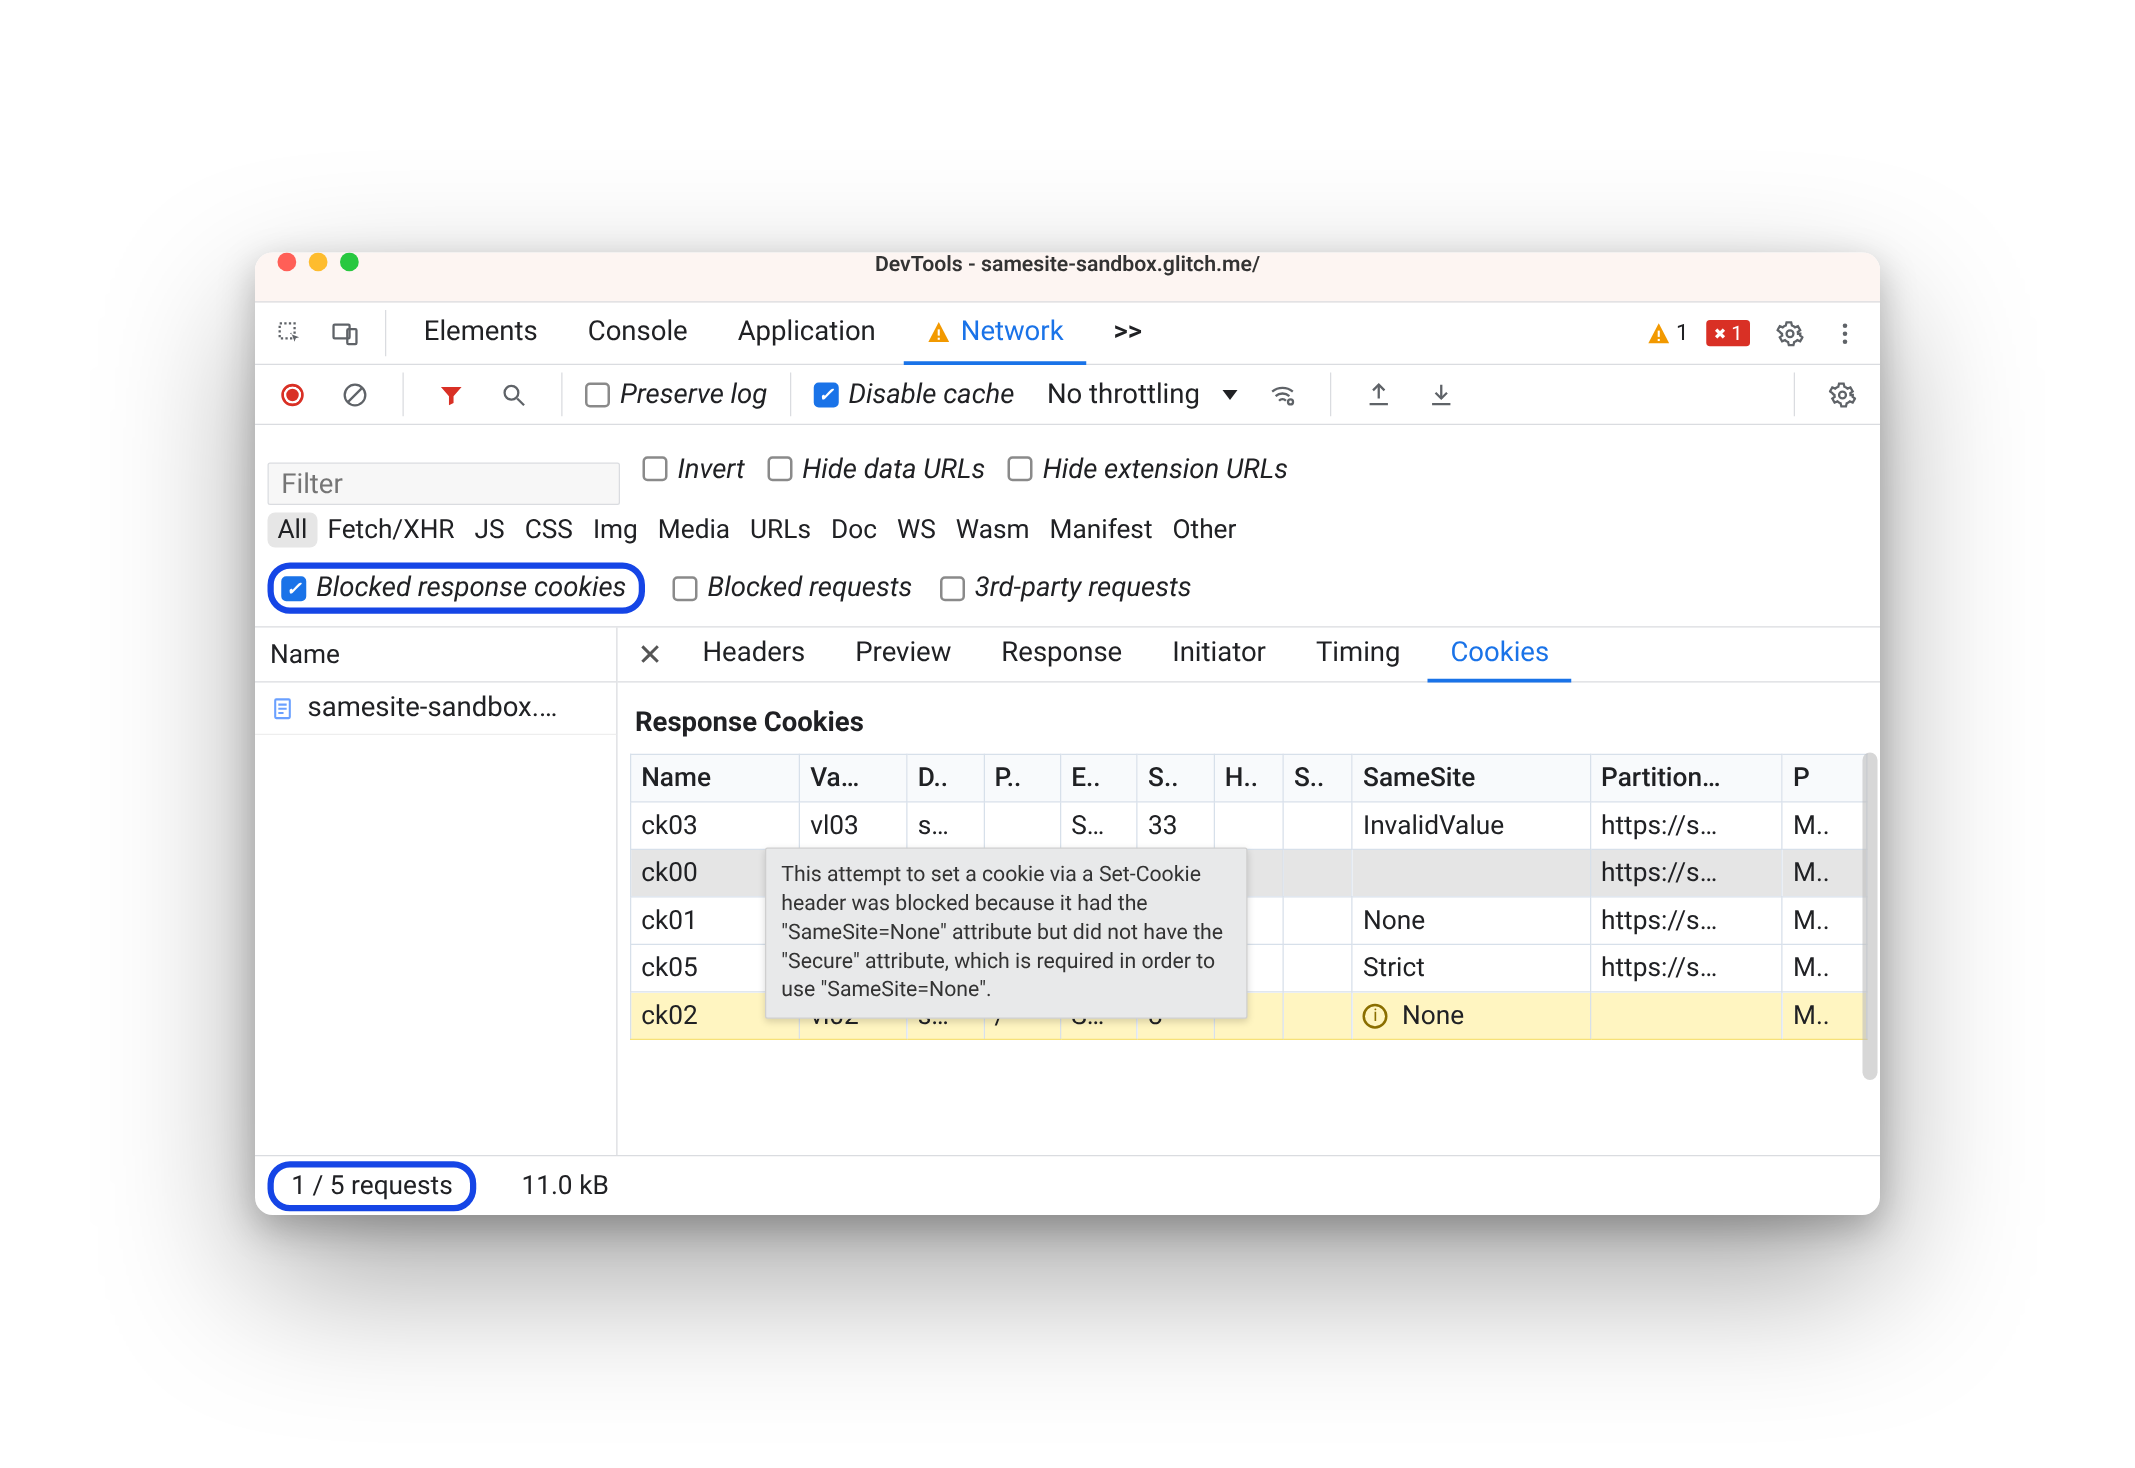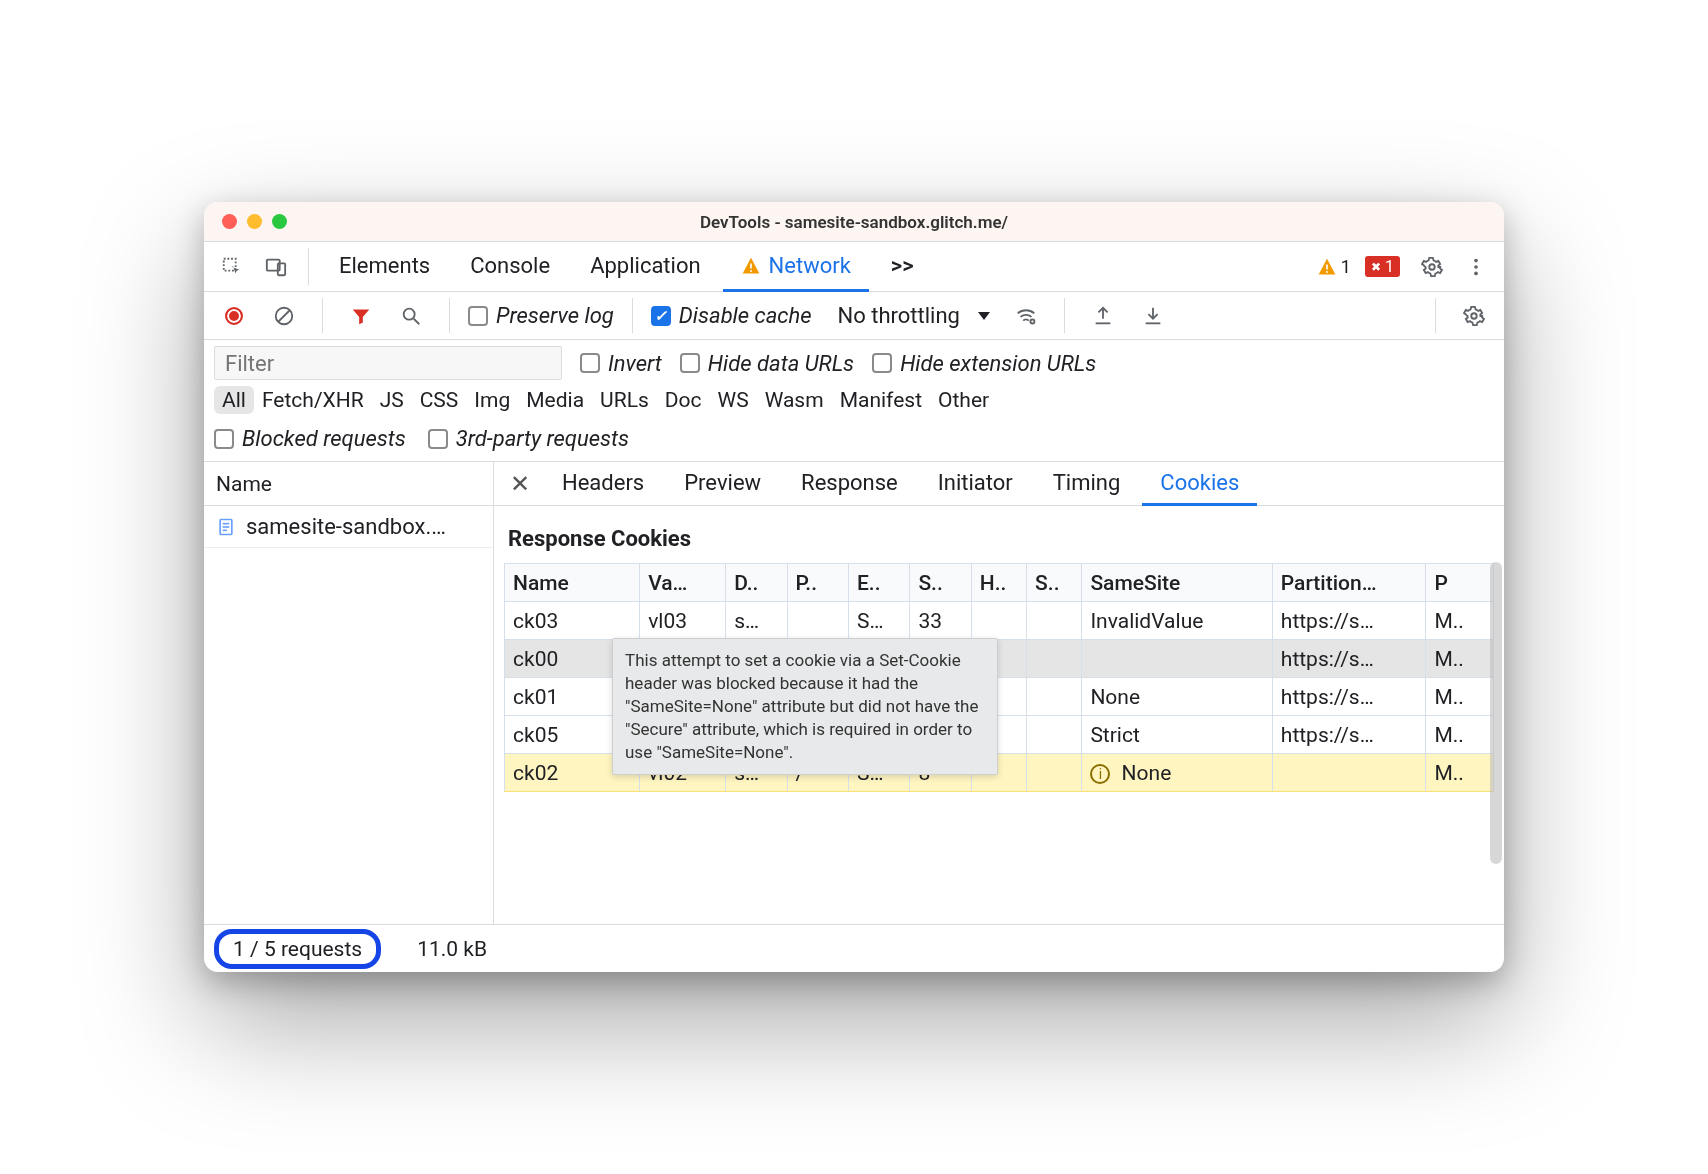--- a/index.html
+++ b/index.html
@@ -35,21 +35,21 @@
     background:#fff;
     overflow:hidden;
     position:relative;
     display:flex;flex-direction:column;
     font-size:22px;
   }
 
   
   .titlebar{
     height:40px;background:var(--titlebar-bg);
-    display:flex;align-items:center;
+    display:flex;align-items:flex-start;
     position:relative;
     border-bottom:1px solid var(--divider);
   }
   .traffic{display:flex;gap:10px;margin-left:18px;}
   .traffic .dot{width:15px;height:15px;border-radius:50%;}
   .dot.red{background:#ff5f57;}
   .dot.yellow{background:#febc2e;}
   .dot.green{background:#28c840;}
   .titletext{
     position:absolute;left:0;right:0;text-align:center;
@@ -90,22 +90,22 @@
   .chk .box{
     width:20px;height:20px;border:2px solid #8a8a8a;border-radius:4px;display:flex;align-items:center;justify-content:center;
   }
   .chk.checked .box{background:var(--blue);border-color:var(--blue);color:#fff;}
   .chk.checked .box::after{content:"✓";font-size:15px;font-weight:700;}
   .caret{border-left:6px solid transparent;border-right:6px solid transparent;border-top:8px solid var(--text);margin-left:6px;}
 
   
   .filterrow{padding:6px 10px 2px 10px;gap:18px;flex-wrap:wrap;}
   .filter-input{
-    width:348px;height:34px;border:1px solid var(--divider);background:#f7f7f7;border-radius:2px;
-    padding:0 10px;font:inherit;color:#888;
+    width:282px;height:34px;border:1px solid var(--divider);background:#f7f7f7;border-radius:2px;
+    padding:0 10px;font:inherit;color:#888;margin-top:24px;
   }
   .chips{padding:4px 10px 6px 10px;flex-wrap:wrap;font-size:21px;}
   .chip{padding:2px 8px;border-radius:6px;cursor:pointer;}
   .chip.sel{background:#e6e6e6;}
 
   .checksrow{padding:6px 10px 10px 10px;gap:22px;border-bottom:1px solid var(--divider);}
   .ring{border:5px solid var(--ring);border-radius:18px;padding:3px 10px 3px 6px;display:flex;align-items:center;gap:10px;}
 
   
   .main{flex:1;display:flex;min-height:0;position:relative;}
@@ -335,20 +335,26 @@
     <span class="chip">Media</span>
     <span class="chip">URLs</span>
     <span class="chip">Doc</span>
     <span class="chip">WS</span>
     <span class="chip">Wasm</span>
     <span class="chip">Manifest</span>
     <span class="chip">Other</span>
   </div>
 
   <div class="row checksrow">
+    <span class="ring">
+      <label class="chk checked">
+            <span class="box"></span>
+            <span>Blocked response cookies</span>
+          </label>
+    </span>
     <label class="chk">
           <span class="box"></span>
           <span>Blocked requests</span>
         </label>
     <label class="chk">
           <span class="box"></span>
           <span>3rd-party requests</span>
         </label>
   </div>
 

